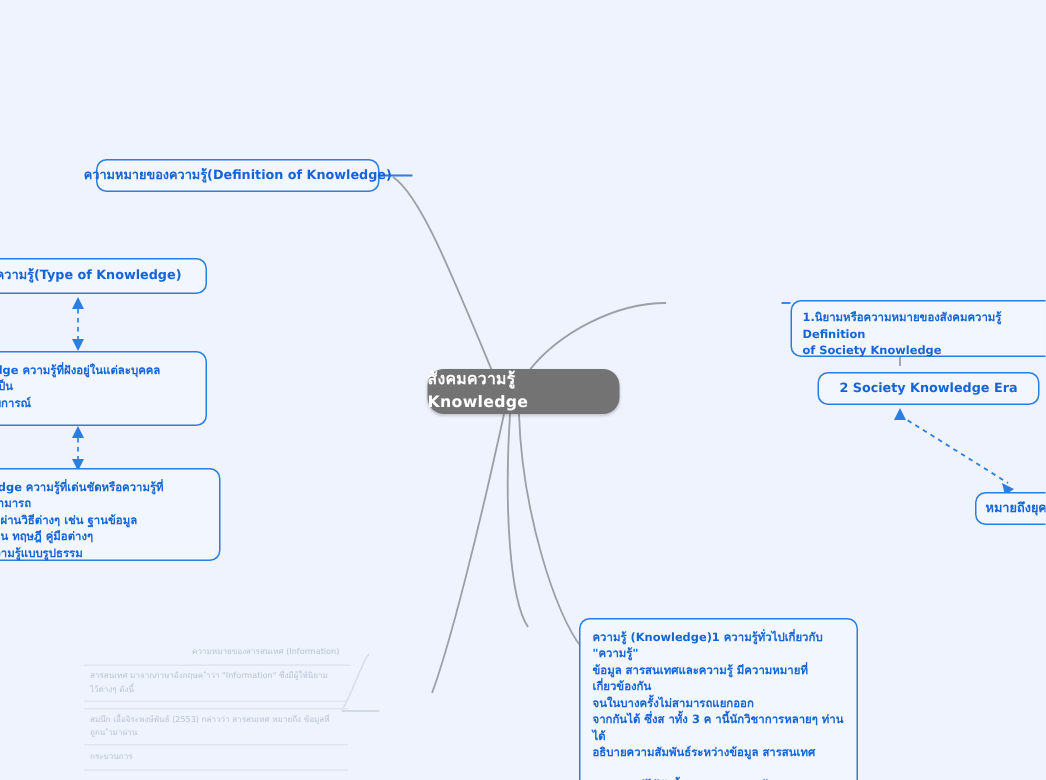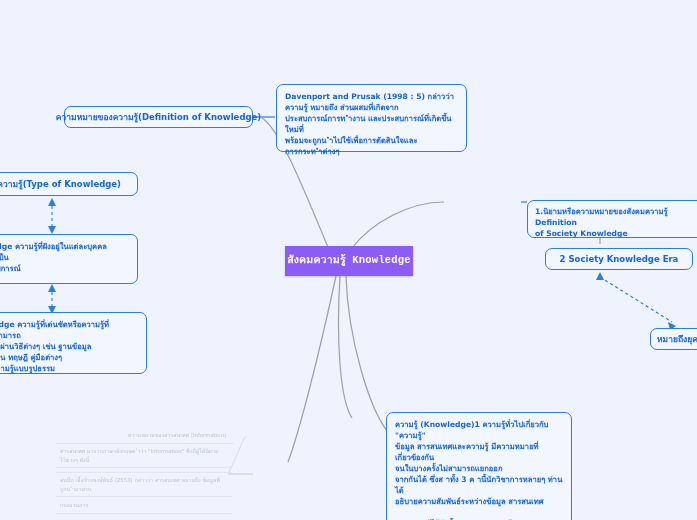--- a/index.html
+++ b/index.html
@@ -31,31 +31,30 @@
     position: absolute;
     box-sizing: border-box;
     background: #f2f6fe;
     border: 1.4px solid #2b7de0;
     border-radius: 7px;
     color: #1565d8;
     font-weight: bold;
     line-height: 1.45;
   }
   .node.center {
-    background: #8b5cf6;
+    background: #737373;
     border: none;
-    border-radius: 0;
+    border-radius: 11px;
     color: #ffffff;
     display: flex;
     align-items: center;
     justify-content: center;
     font-size: 10.5px;
     letter-spacing: .2px;
     box-shadow: 0 1px 2px rgba(0,0,0,.18);
-    font-family: Liberation Mono, monospace;
   }
   .node.pill {
     display: flex;
     align-items: center;
     justify-content: center;
     font-size: 8.5px;
     padding: 0 6px;
     white-space: nowrap;
     text-align: right;
   }
@@ -118,25 +117,20 @@
     <path d="M336,276 C 320,350 300,430 288,462" fill="none" stroke="#9aa0a6" stroke-width="1.2"></path>
 
     <path d="M253,474 L 228,474" fill="none" stroke="#c8d0e0" stroke-width="1.1"></path>
     <path d="M228,474 C 240,450 242,440 246,436" fill="none" stroke="#d6dcea" stroke-width="1"></path>
   </svg>
 
   <div class="node center" style="left:285px; top:246px; width:128px; height:30px;">สังคมความรู้ Knowledge</div>
 
   <div class="node pill" style="left:64px; top:106px; width:189px; height:22px;">ความหมายของความรู้(Definition of Knowledge)</div>
 
-  <div class="node para" style="left:276px; top:84px; width:191px; height:68px;">Davenport and Prusak (1998 : 5) กล่าวว่า
-ความรู้ หมายถึง ส่วนผสมที่เกิดจาก
-ประสบการณ์การท ำงาน และประสบการณ์ที่เกิดขึ้นใหม่ที่
-พร้อมจะถูกน ำไปใช้เพื่อการตัดสินใจและ
-การกระท ำต่างๆ</div>
 
   <div class="node pill" style="left:-46px; top:172px; width:184px; height:24px;">รูปแบบความรู้(Type of Knowledge)</div>
 
   <div class="node para" style="left:-44px; top:234px; width:182px; height:50px;">Knowledge ความรู้ที่ฝังอยู่ในแต่ละบุคคล
 ที่ฝังแน่น เป็น
 จากประสบการณ์</div>
 
   <div class="node para" style="left:-48px; top:312px; width:195px; height:62px;">t Knowledge ความรู้ที่เด่นชัดหรือความรู้ที่
 นความรู้ที่สามารถ
 ทอดได้ โดยผ่านวิธีต่างๆ เช่น ฐานข้อมูล

